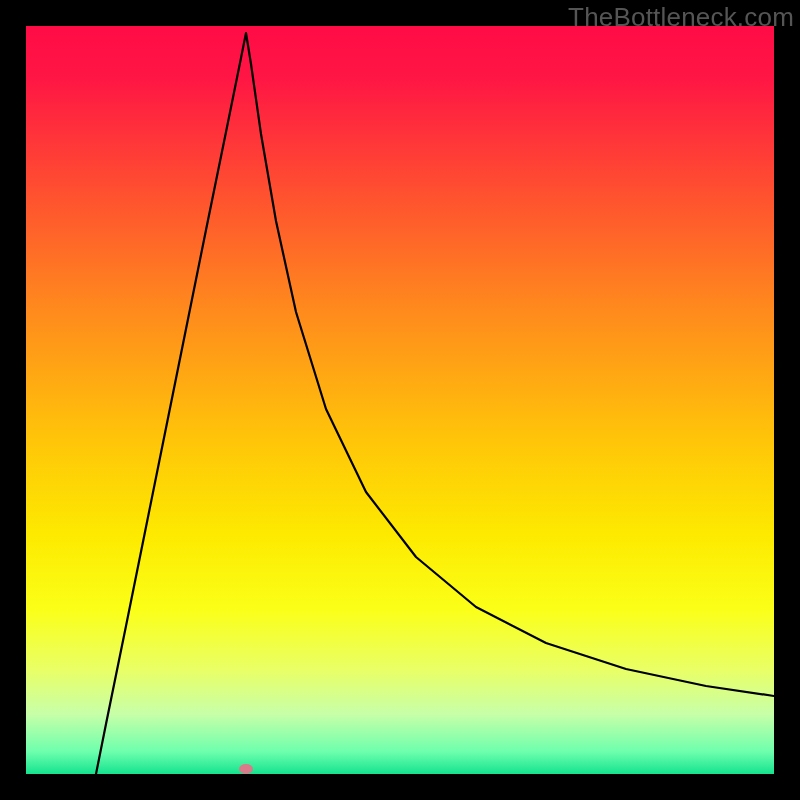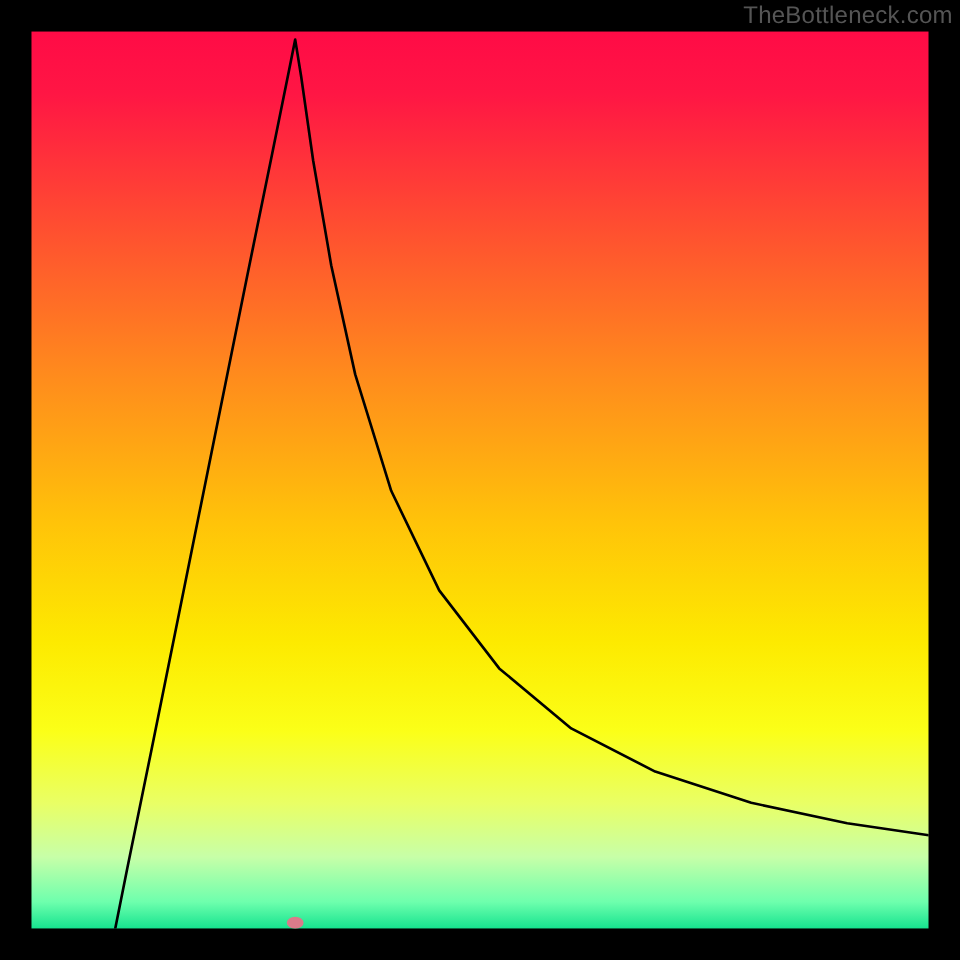--- a/index.html
+++ b/index.html
@@ -47,21 +47,21 @@
     height: 10px;
     background: #d97b8a;
     border-radius: 50%;
     transform: translate(-50%, -50%);
   }
   .watermark {
     position: absolute;
     top: 2px;
     right: 6px;
     color: #555;
-    font-size: 20px;
+    font-size: 26px;
     font-weight: 500;
     letter-spacing: 0.2px;
     user-select: none;
   }
 </style>
 </head>
 <body>
 
 <div class="watermark">TheBottleneck.com</div>
 

